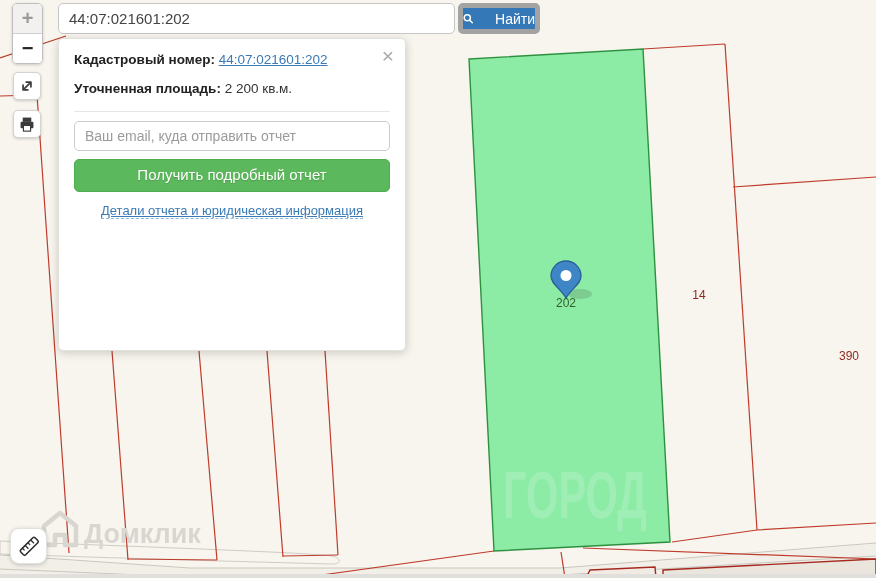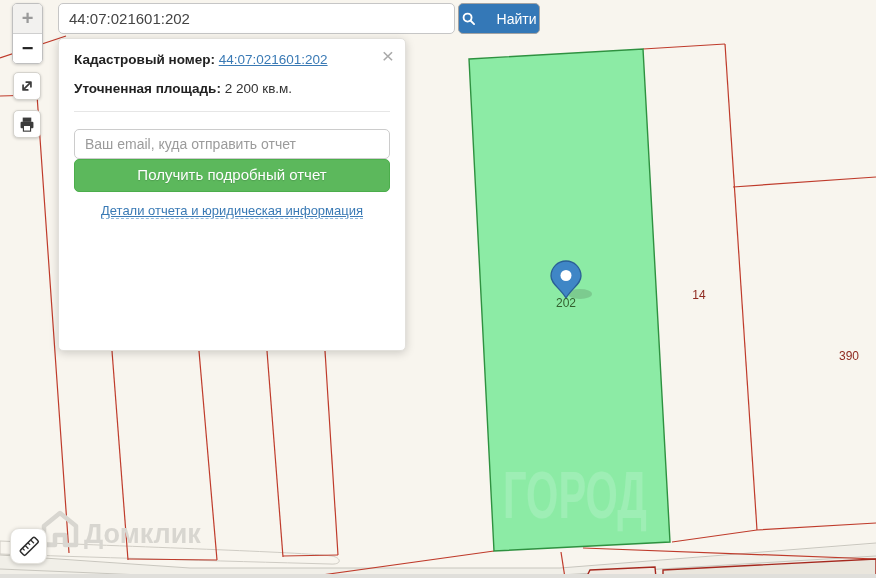--- a/index.html
+++ b/index.html
@@ -17,35 +17,35 @@
   .zbtn.minus{background:#ffffff;color:#222;}
   .sqbtn{width:28px;height:28px;background:#fff;border:1px solid #d5d3cd;border-radius:5px;
          box-shadow:0 1px 3px rgba(0,0,0,.18);display:flex;align-items:center;justify-content:center;cursor:pointer;}
   .rulerbtn{left:10px;top:528px;width:37px;height:36px;background:#fff;border:1px solid #e3e1db;border-radius:9px;
             box-shadow:0 1px 4px rgba(0,0,0,.2);display:flex;align-items:center;justify-content:center;cursor:pointer;}
 
   
   .search-input{left:58px;top:3px;width:397px;height:31px;border:1px solid #c6c6c6;border-radius:5px;
                 padding:0 10px;font-size:15px;color:#444;background:#fff;outline:none;
                 font-family:"Liberation Sans",sans-serif;}
-  .find-btn{left:458px;top:3px;width:82px;height:31px;background:#3478b7;border:1px solid #a3a3a3;border-radius:5px;
+  .find-btn{left:458px;top:3px;width:82px;height:31px;background:#3478b7;border:5px solid #a3a3a3;border-radius:5px;
             color:#fff;font-size:14px;display:flex;align-items:center;justify-content:center;gap:22px;cursor:pointer;}
 
   
   .popup{left:58px;top:38px;width:348px;height:313px;background:#fff;border:1px solid #e2e0db;border-radius:5px;
          box-shadow:0 2px 10px rgba(0,0,0,.18);padding:12px 15px;font-size:13.5px;color:#333;line-height:1.38;}
   .popup .close{position:absolute;top:6px;right:11px;font-size:21px;color:#a9a9a9;cursor:pointer;line-height:1;}
   .popup p{margin:0 0 10px 0;}
   .popup b{color:#222;}
   .popup a{color:#3a7ab5;text-decoration:underline;cursor:pointer;}
   .popup hr{border:none;border-top:1px solid #e6e6e6;margin:9px 0 9px 0;}
   .email-input{width:100%;box-sizing:border-box;height:30px;border:1px solid #ccc;border-radius:5px;
-               padding:0 10px;font-size:14px;color:#555;outline:none;font-family:"Liberation Sans",sans-serif;margin-top:8px;}
+               padding:0 10px;font-size:14px;color:#555;outline:none;font-family:"Liberation Sans",sans-serif;}
   .email-input::placeholder{color:#9b9b9b;}
-  .report-btn{width:100%;box-sizing:border-box;height:33px;background:#5cb85c;border:1px solid #4cae4c;
+  .report-btn{width:100%;box-sizing:border-box;height:33px;margin-top:8px;background:#5cb85c;border:1px solid #4cae4c;
               border-radius:5px;color:#fff;font-size:15px;display:flex;align-items:center;justify-content:center;
               cursor:pointer;text-shadow:0 1px 1px rgba(0,0,0,.15);}
   .plink{display:block;text-align:center;margin-top:10px;font-size:13px;color:#3a7ab5;cursor:pointer;}
   .plink span{border-bottom:1px dashed #8fb6d8;margin-top:8px;}
 </style>
 </head>
 <body>
 
 <div id="stage">
 

